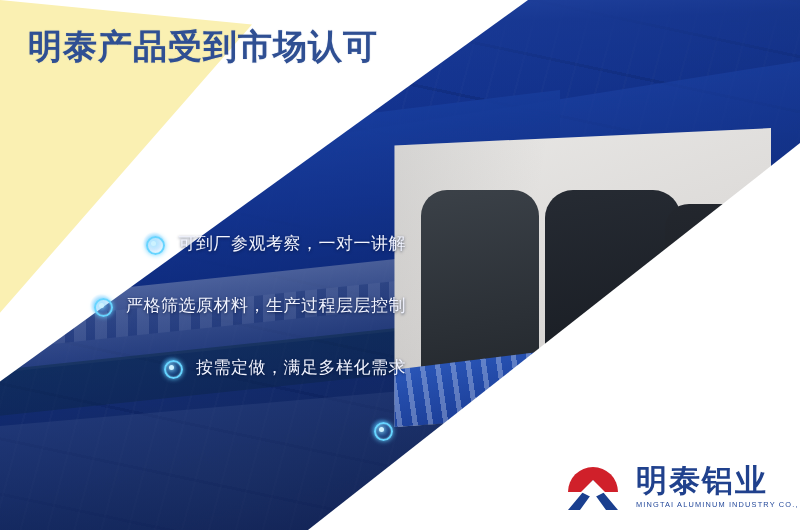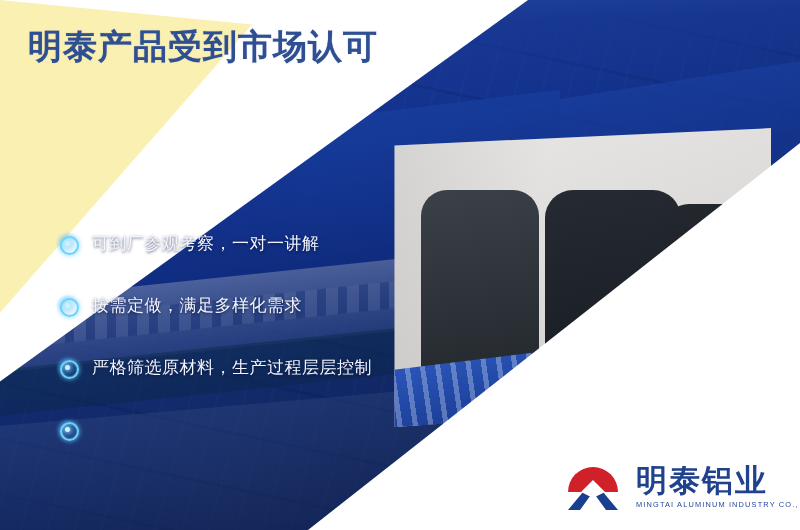--- a/index.html
+++ b/index.html
@@ -160,20 +160,21 @@
   .features {
     position: absolute;
     left: 56px;
     top: 212px;
     width: 350px;
   }
   .feature-row {
     display: flex;
     align-items: center;
     height: 62px;
+    justify-content: flex-end;
   }
   .feature-icon {
     position: relative;
     width: 22px;
     height: 22px;
     flex: 0 0 22px;
     margin-right: 14px;
   }
   .feature-icon .glow {
     position: absolute;
@@ -370,30 +371,30 @@
       </span>
       <span class="feature-text">可到厂参观考察，一对一讲解</span>
     </div>
 
     <div class="feature-row">
       <span class="feature-icon">
         <span class="glow"></span>
           <span class="ring"></span>
           <span class="dot"></span>
       </span>
-      <span class="feature-text">按需定做，满足多样化需求</span>
+      <span class="feature-text">严格筛选原材料，生产过程层层控制</span>
     </div>
 
     <div class="feature-row">
       <span class="feature-icon">
         <span class="glow"></span>
           <span class="ring"></span>
           <span class="dot"></span>
       </span>
-      <span class="feature-text">严格筛选原材料，生产过程层层控制</span>
+      <span class="feature-text">按需定做，满足多样化需求</span>
     </div>
 
     <div class="feature-row">
       <span class="feature-icon">
         <span class="glow"></span>
           <span class="ring"></span>
           <span class="dot"></span>
       </span>
     </div>
 

